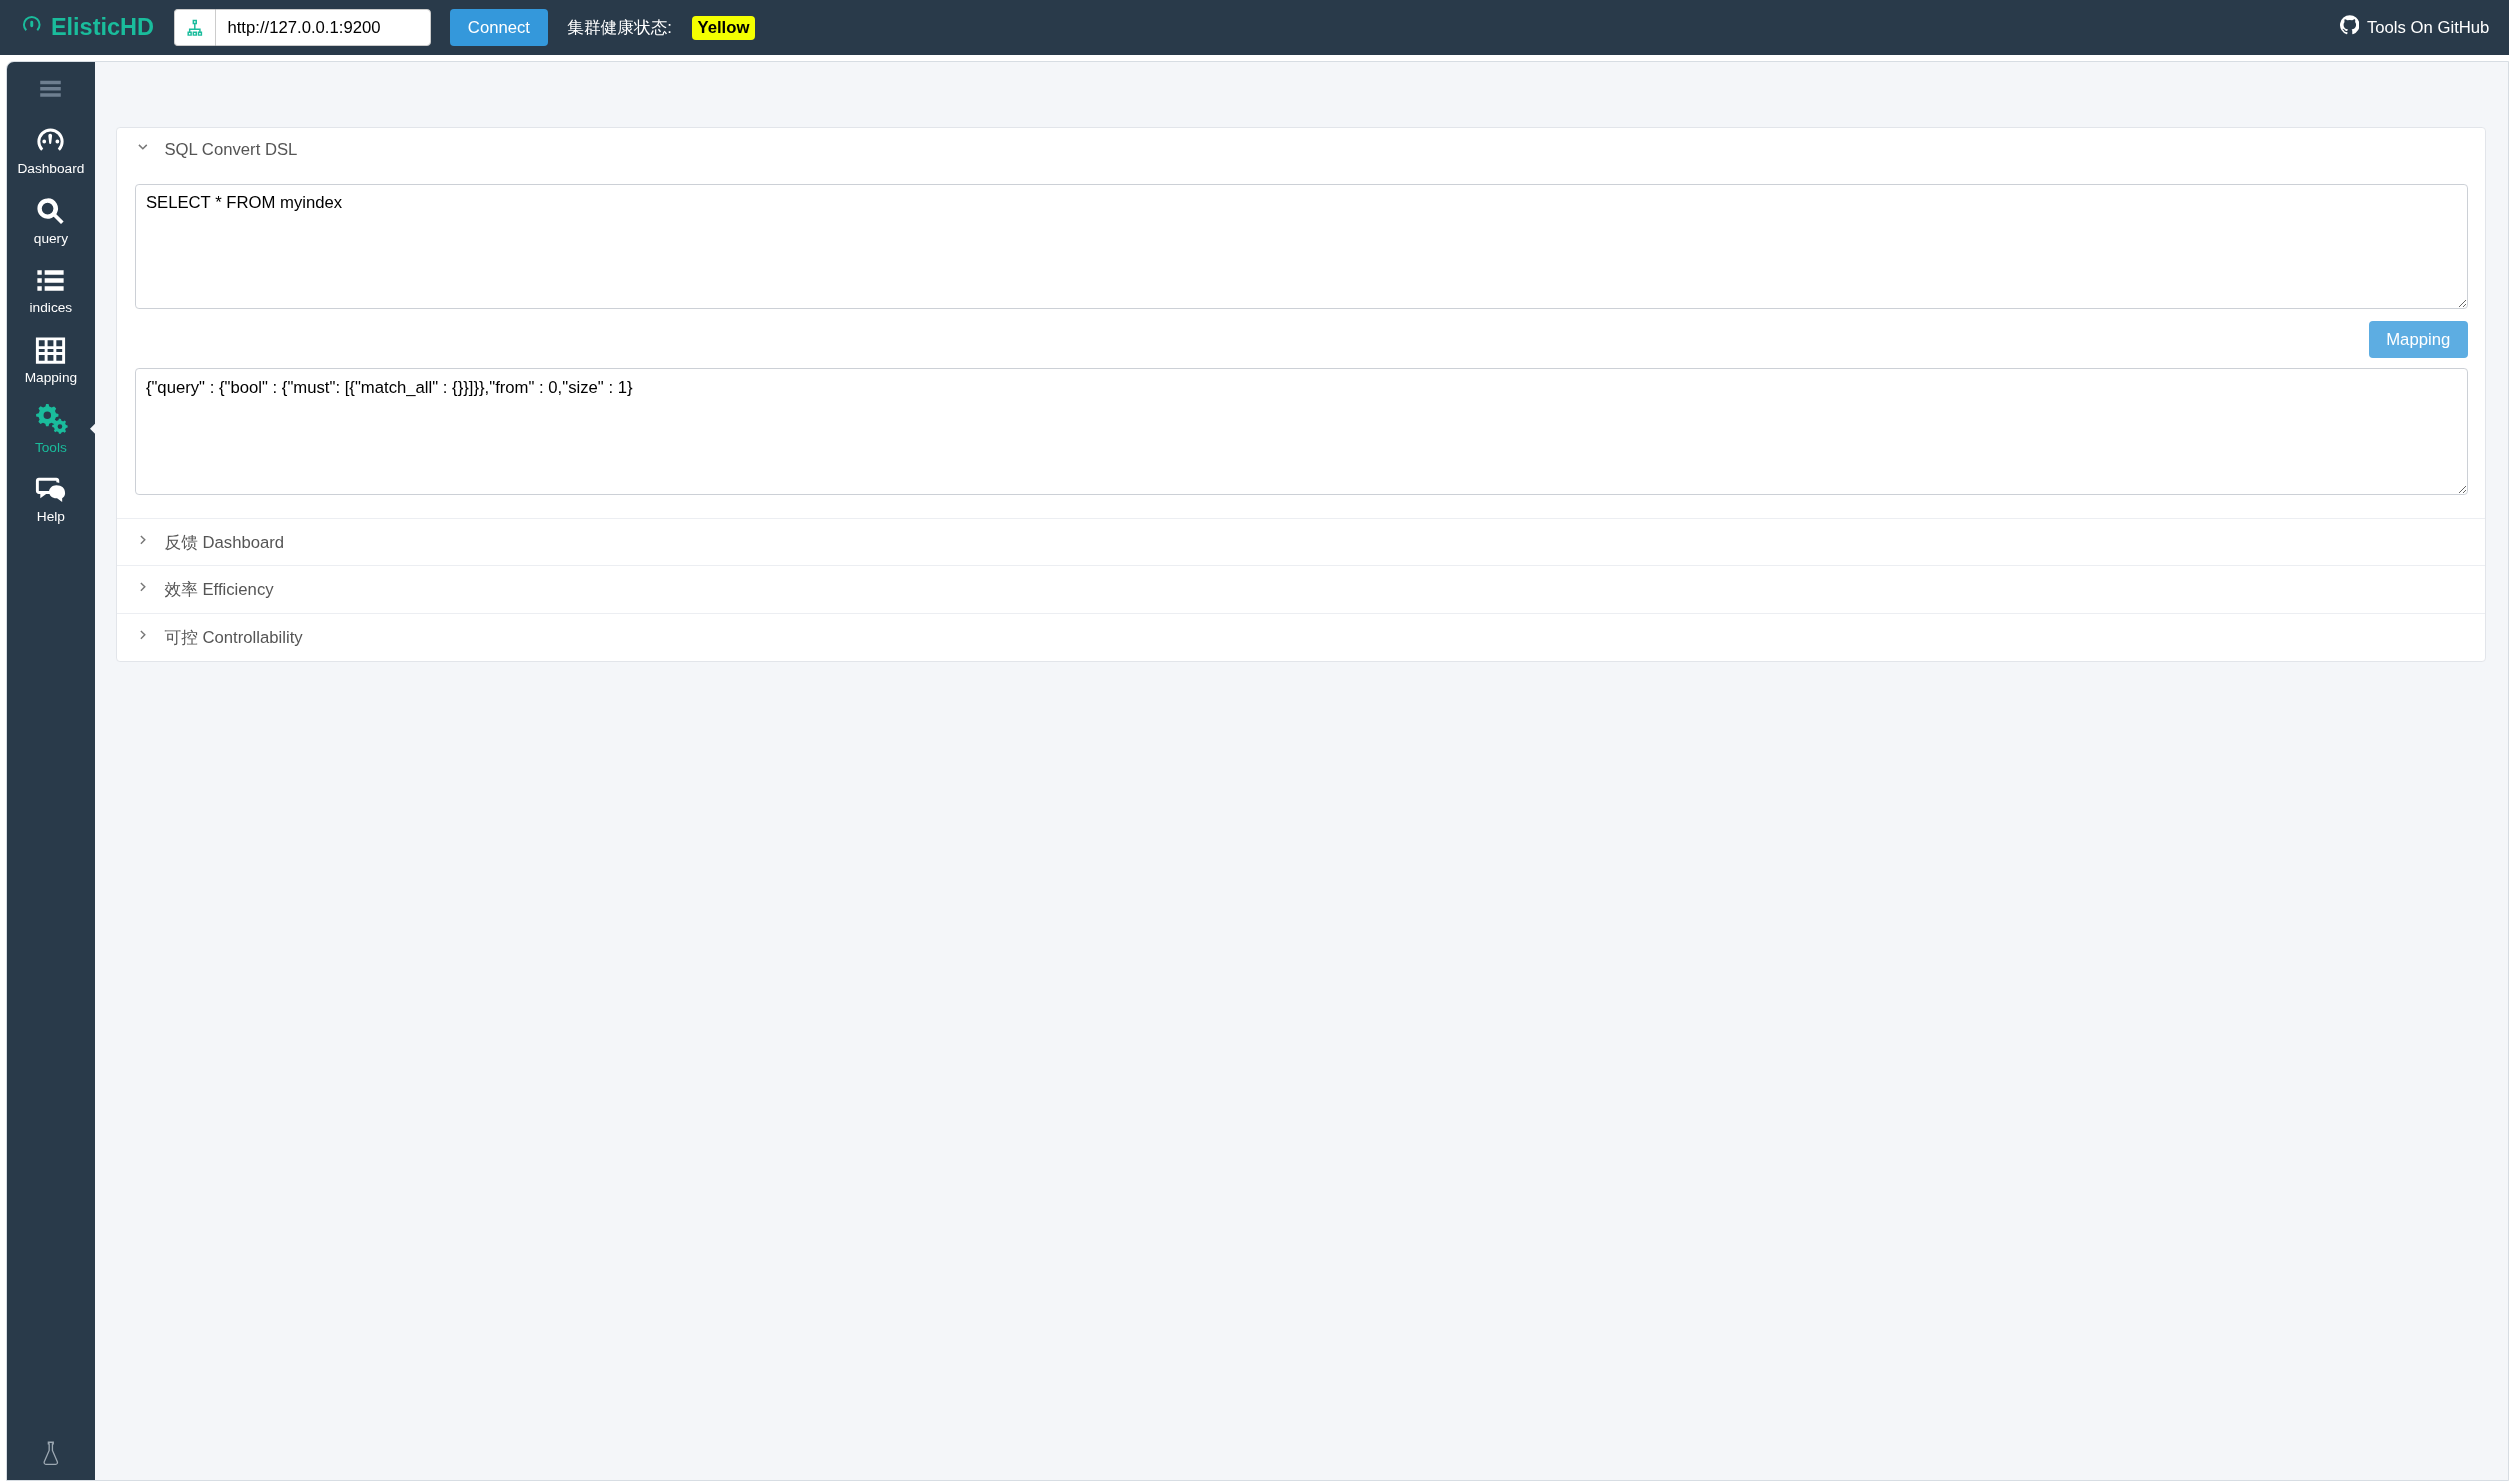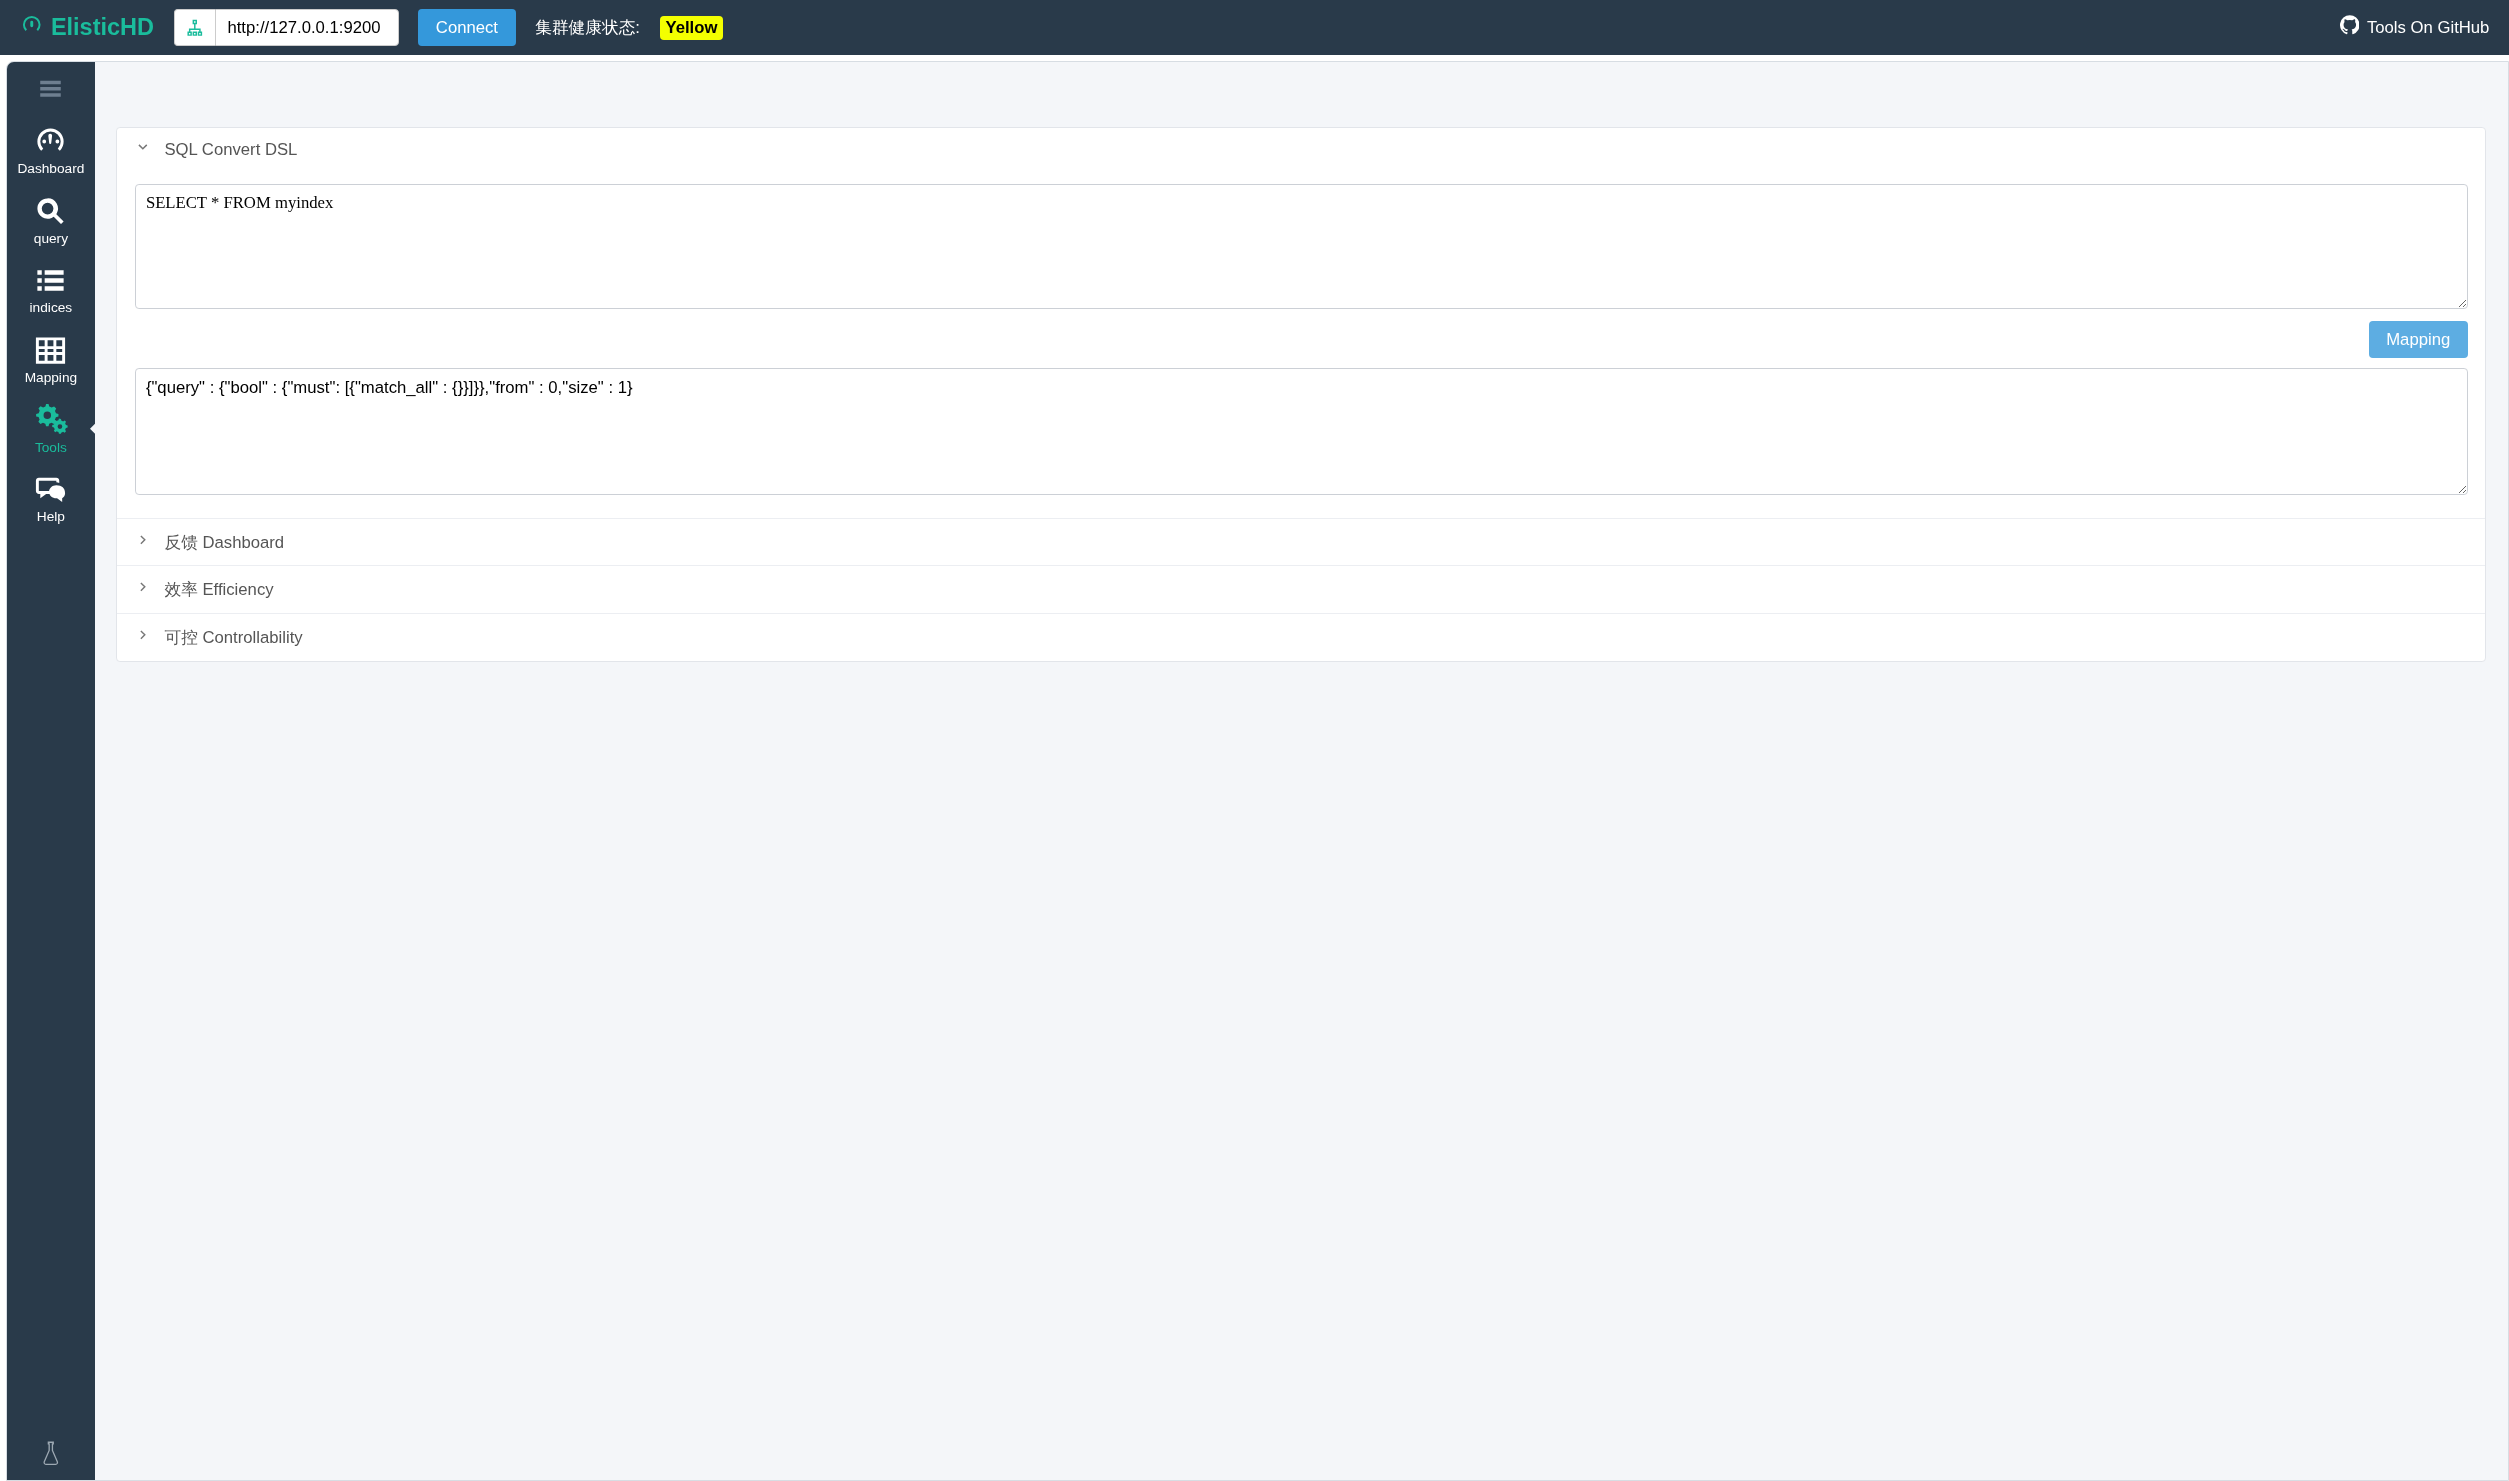--- a/index.html
+++ b/index.html
@@ -58,21 +58,21 @@
     display: flex;
     align-items: center;
     justify-content: center;
   }
   .url-prefix svg { width: 17.6px; height: 17.6px; fill: var(--brand-green); }
   .url-input {
     border: 1px solid #ccc;
     border-radius: 0 3.9px 3.9px 0;
     font-size: 16.7px;
     padding: 0 11.8px;
-    width: 184px;
+    width: 216px;
     outline: none;
   }
   .btn {
     display: inline-flex;
     align-items: center;
     justify-content: center;
     border: none;
     border-radius: 3.9px;
     cursor: pointer;
     font-size: 16.7px;
@@ -218,21 +218,21 @@
     min-height: 125px;
     resize: vertical;
     border: 1px solid #ccd0d6;
     border-radius: 3.9px;
     font-family: inherit;
     font-size: 16.7px;
     padding: 7.8px 9.8px;
     line-height: 1.3;
     outline: none;
   }
-  textarea.code.first { height: 114px; font-family: Liberation Serif, serif; }
+  textarea.code.first { height: 114px; }
   textarea.code.second { height: 127px; }
   .explain-row { display:flex; justify-content:flex-end; margin: 7.8px 0 9.8px; }
 </style>
 </head>
 <body>
 
 <div class="topbar">
   <div class="brand">
     <span>
       <svg viewBox="0 0 24 24">

